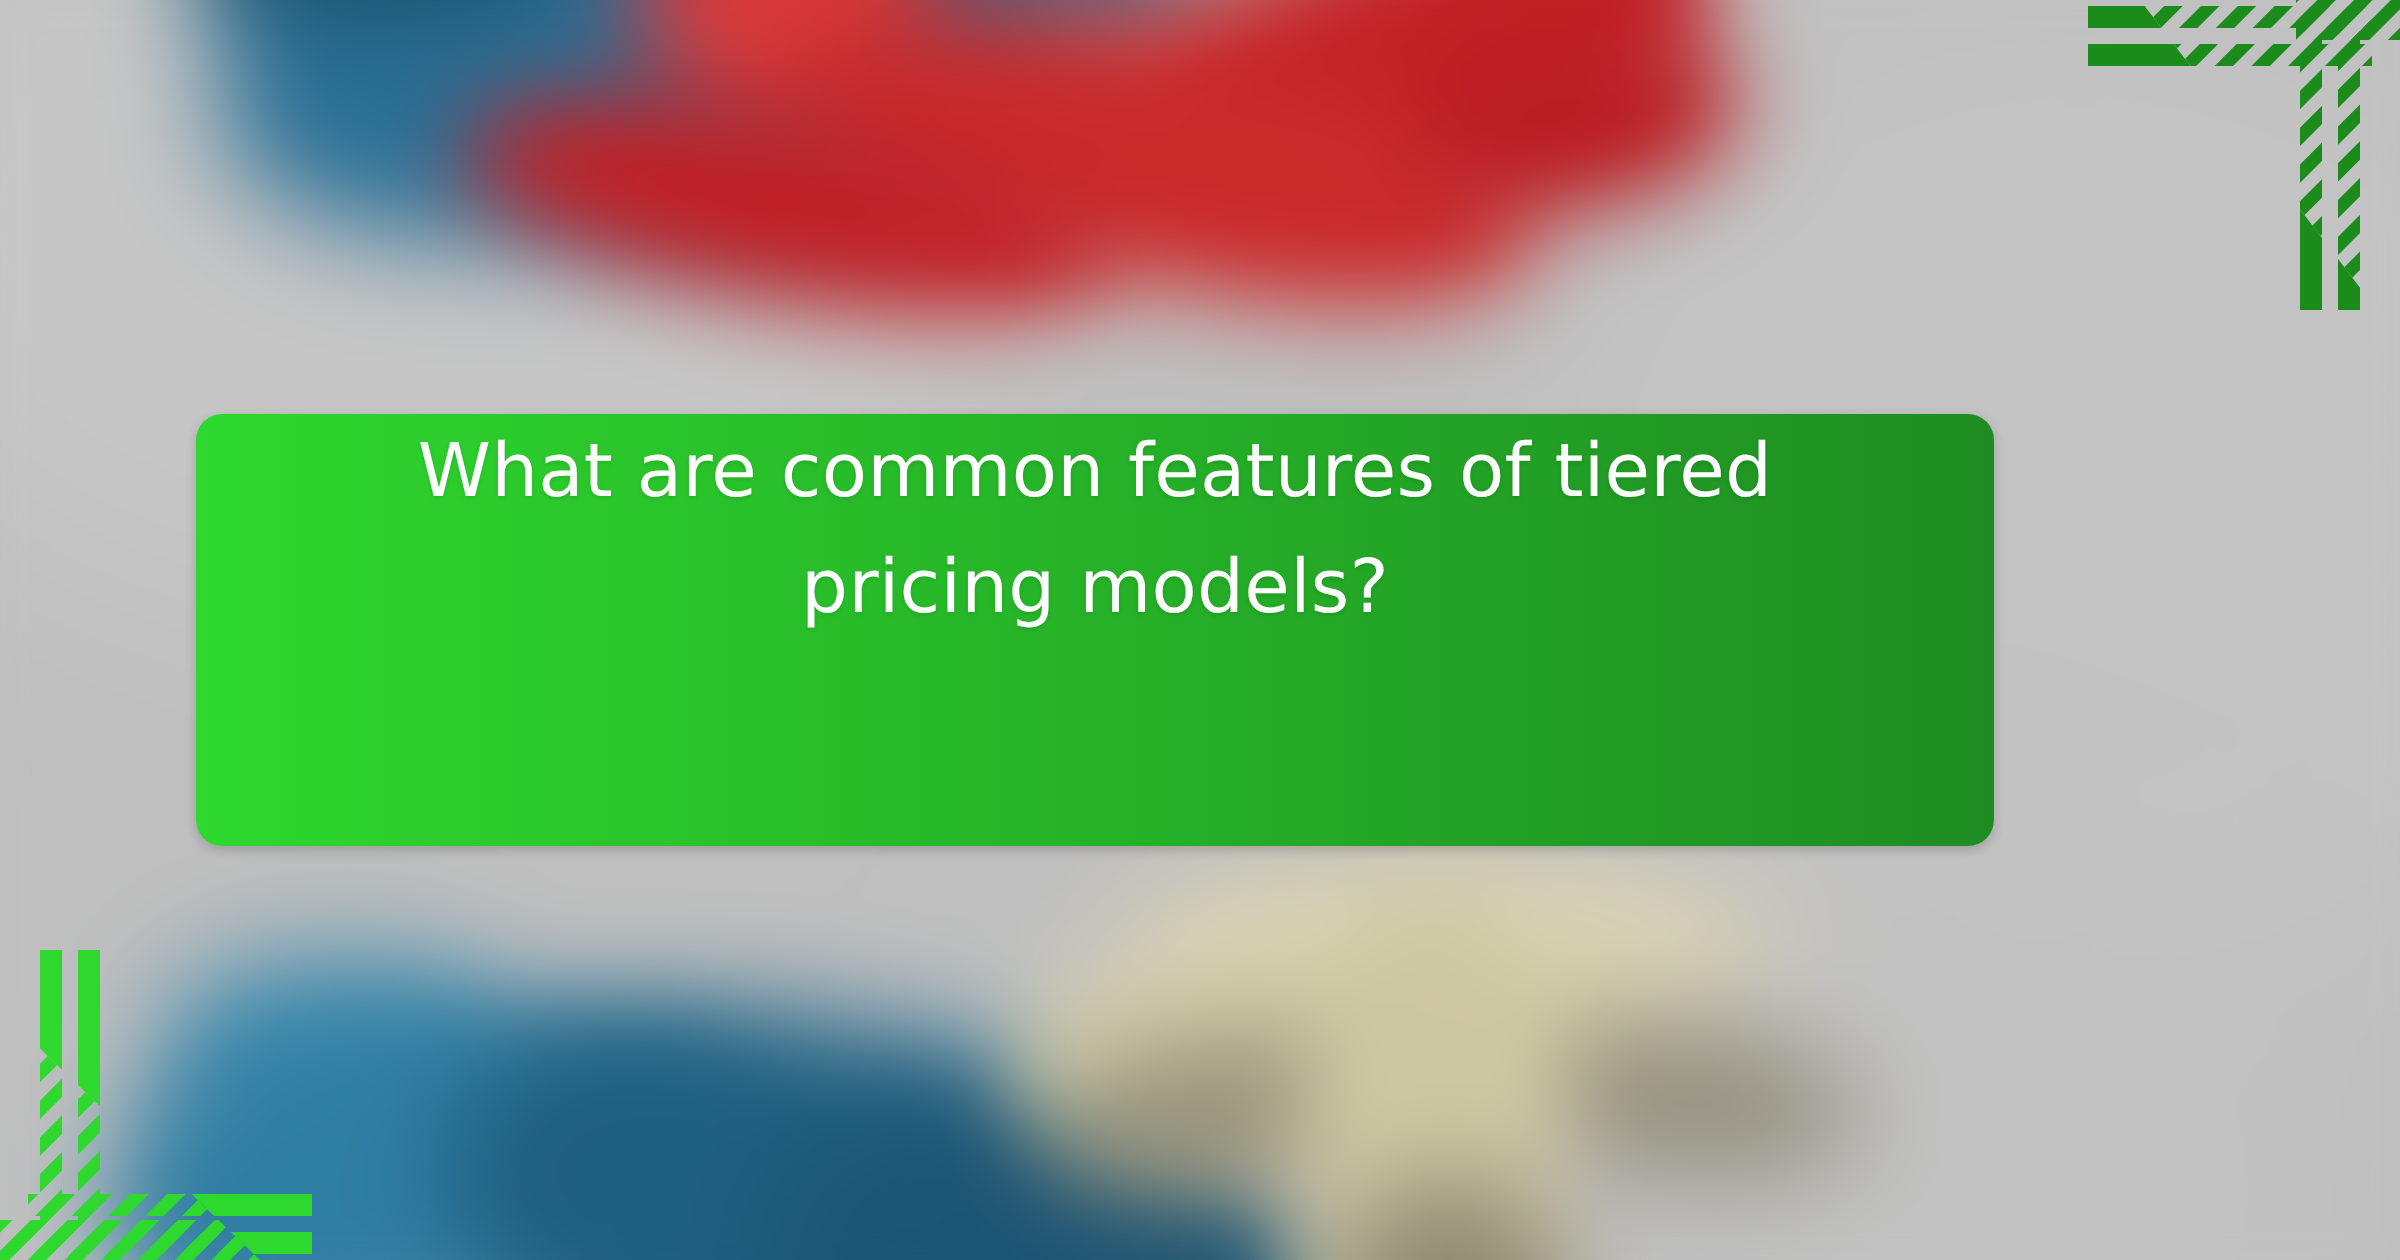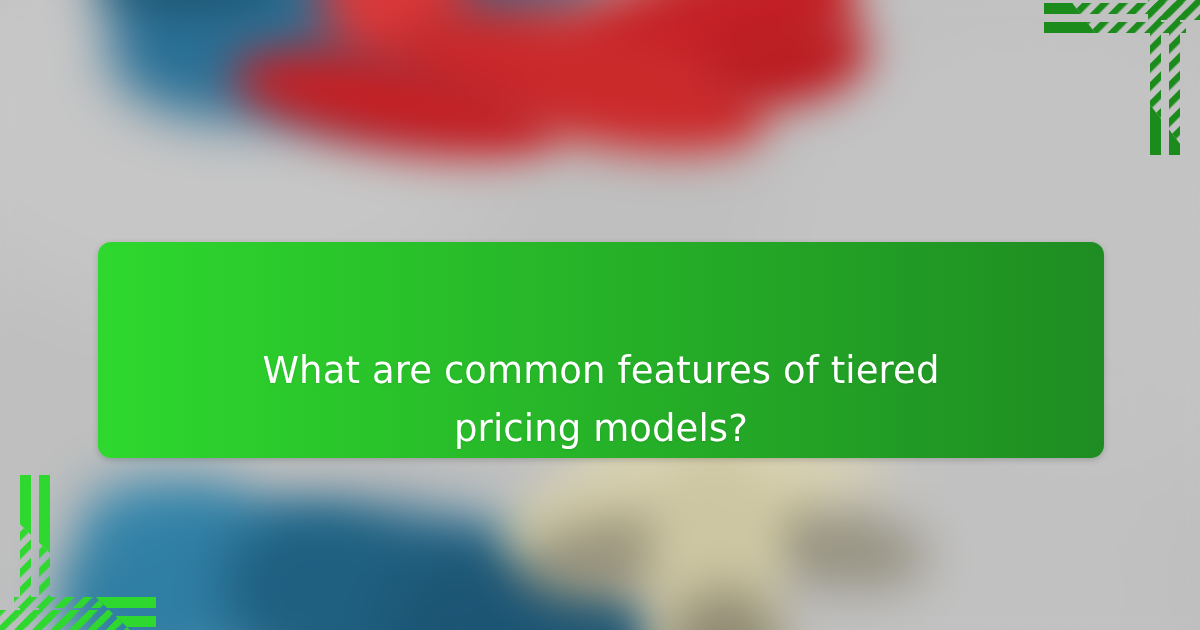--- a/index.html
+++ b/index.html
@@ -232,28 +232,27 @@
     pointer-events: none;
   }
   .corner.tr { top: 0; right: 0; }
   .corner.bl { bottom: 0; left: 0; }
 
   
   .banner {
     position: absolute;
     left: 98px;
     top: 207px;
-    width: 1006px;
+    width: 899px;
     height: 216px;
     border-radius: 13px;
     display: flex;
-    align-items: flex-end;
+    align-items: flex-start;
     justify-content: center;
     box-shadow: 0 2px 6px rgba(0,0,0,.18);
-    margin-top: 35px;
   }
 
   .banner-title {
     width: 760px;
     text-align: center;
     color: #ffffff;
     font-family: "DejaVu Sans", sans-serif;
     font-size: 37px;
     font-weight: 400;
     line-height: 58px;

